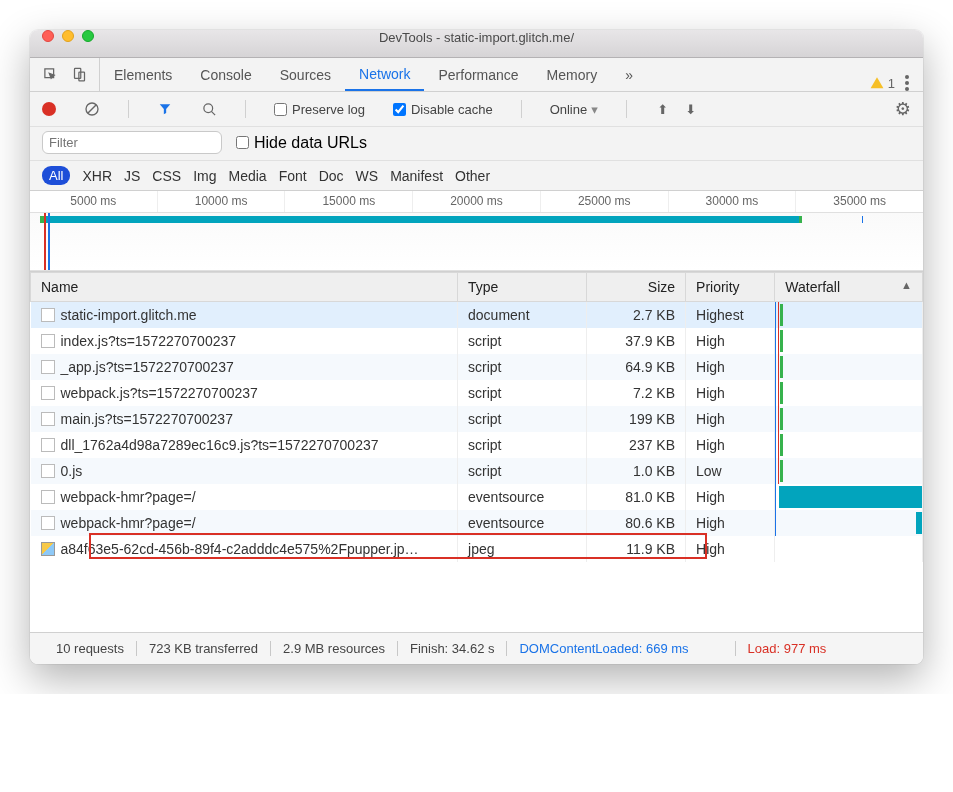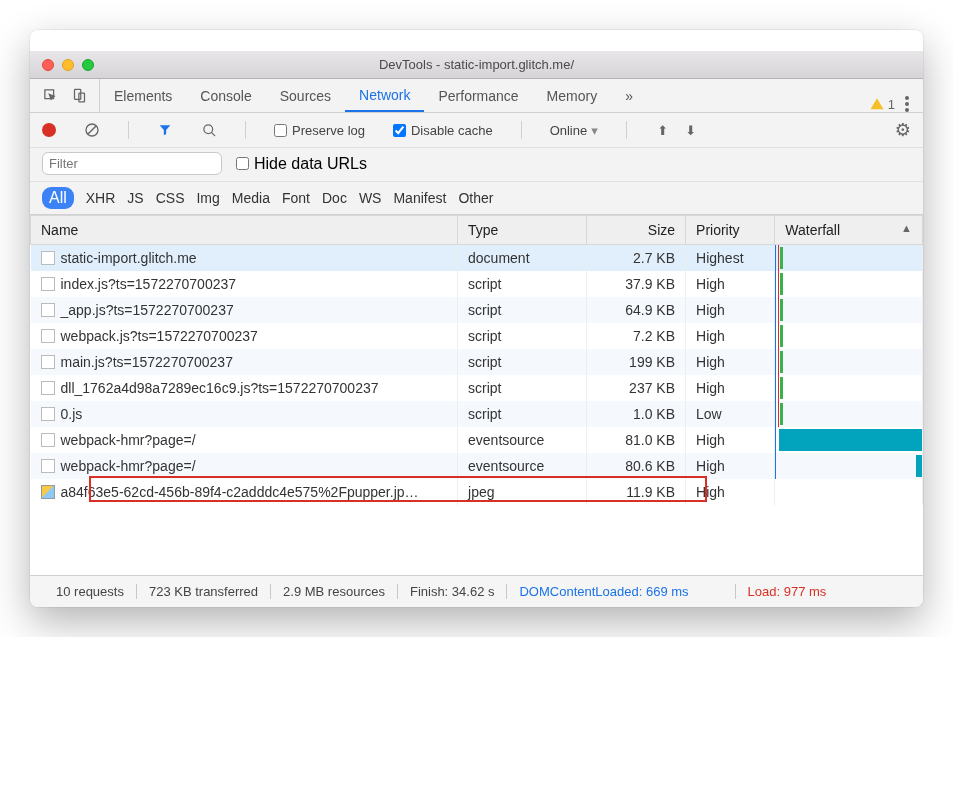--- a/index.html
+++ b/index.html
@@ -1,18 +1,18 @@
 <!DOCTYPE html>
 <html><head>
 <meta charset="utf-8">
 <style>
 * { margin: 0; padding: 0; box-sizing: border-box; font-family: -apple-system, BlinkMacSystemFont, "Segoe UI", Helvetica, Arial, sans-serif; }
 body { background: #fff; display: flex; justify-content: center; align-items: flex-start; padding: 30px; }
 .window { width: 893px; background: #fff; border-radius: 8px; box-shadow: 0 15px 40px rgba(0,0,0,0.3), 0 0 0 1px rgba(0,0,0,0.05); overflow: hidden; }
-.titlebar { height: 28px; background: linear-gradient(#e8e6e8, #d6d4d6); border-bottom: 1px solid #b4b2b4; display: flex; align-items: center; position: relative; margin-top: 21px; }
+.titlebar { height: 28px; background: linear-gradient(#e8e6e8, #d6d4d6); border-bottom: 1px solid #b4b2b4; display: flex; align-items: flex-start; position: relative; }
 .traffic { display: flex; gap: 8px; padding-left: 12px; }
 .traffic span { width: 12px; height: 12px; border-radius: 50%; display: block; }
 .tr-close { background: #ff5f57; border: 0.5px solid #e14640; }
 .tr-min { background: #ffbd2e; border: 0.5px solid #e1a11e; }
 .tr-max { background: #28c941; border: 0.5px solid #17a82c; }
 .title { position: absolute; left: 0; right: 0; text-align: center; font-size: 13px; color: #4a4a4a; }
 .tabs { display: flex; align-items: flex-end; border-bottom: 1px solid #d0d0d0; height: 34px; background: #f3f3f3; }
 .tab-left { width: 70px; display: flex; justify-content: center; gap: 14px; color: #666; border-right: 1px solid #d0d0d0; height: 100%; align-items: center;}
 .tab-left svg { width: 15px; height: 15px; }
 .tab { padding: 0 14px; height: 100%; display: flex; align-items: center; font-size: 14px; color: #555; cursor: pointer; }
@@ -29,21 +29,21 @@
 .divider { width: 1px; height: 18px; background: #d0d0d0; }
 .chk { display: flex; align-items: center; gap: 5px; }
 .chk input { width: 13px; height: 13px; }
 .sel { display: flex; align-items: center; gap: 4px; }
 .arrows { display: flex; gap: 12px; }
 .gear { margin-left: auto; font-size: 18px; color: #666; }
 .filter-row { display: flex; align-items: center; gap: 14px; padding: 4px 12px 6px; border-bottom: 1px solid #e0e0e0; background: #f3f3f3; }
 .filter-input { width: 180px; padding: 3px 6px; font-size: 13px; border: 1px solid #c9c9c9; border-radius: 6px; background: #fff; color: #888; }
 .type-row { display: flex; align-items: center; gap: 12px; padding: 5px 12px; border-bottom: 1px solid #d0d0d0; background: #f3f3f3; font-size: 14px; color: #333; }
 .type-btn { cursor: pointer; }
-.type-btn.active { background: #3b82f6; color: #fff; padding: 2px 7px; border-radius: 9px; font-size:16px; }
+.type-btn.active { background: #1d4ed8; color: #fff; padding: 2px 7px; border-radius: 9px; font-size:13px; }
 .timeline { border-bottom: 1px solid #d0d0d0; background: #fff; }
 .timeline-ticks { display: flex; border-bottom: 1px solid #e0e0e0; height: 22px; font-size: 12px; color: #666; }
 .tick { flex: 1; text-align: center; border-left: 1px solid #eee; padding-top: 3px;}
 .tick:first-child { border-left: none; }
 .timeline-body { height: 58px; position: relative; background: linear-gradient(#fafafa, #fff); border-bottom: 1px solid #e0e0e0; }
 .tl-band { position:absolute; top:3px; height:7px; left:10px; right:122px; background:#02a4bd; }
 .tl-green { position:absolute; top:3px; height:7px; left:10px; width:4px; background:#37b24d; }
 .tl-mark1 { position:absolute; top:0; bottom:0; left:14px; width:2px; background:#d93025; }
 .tl-mark2 { position:absolute; top:0; bottom:0; left:18px; width:2px; background:#1a73e8; }
 .tl-green2 { position:absolute; top:3px; height:7px; right:121px; width:3px; background:#37b24d; }
@@ -175,20 +175,39 @@
       <span class="type-btn">CSS</span>
       <span class="type-btn">Img</span>
       <span class="type-btn">Media</span>
       <span class="type-btn">Font</span>
       <span class="type-btn">Doc</span>
       <span class="type-btn">WS</span>
       <span class="type-btn">Manifest</span>
       <span class="type-btn">Other</span>
     </div>
 
+  <div class="timeline">
+    <div class="timeline-ticks" id="ticks">
+        <div class="tick">5000 ms</div>
+        <div class="tick">10000 ms</div>
+        <div class="tick">15000 ms</div>
+        <div class="tick">20000 ms</div>
+        <div class="tick">25000 ms</div>
+        <div class="tick">30000 ms</div>
+        <div class="tick">35000 ms</div>
+      </div>
+    <div class="timeline-body">
+      <div class="tl-band"></div>
+      <div class="tl-green"></div>
+      <div class="tl-green2"></div>
+      <div class="tl-micro"></div>
+      <div class="tl-mark2"></div>
+      <div class="tl-mark1"></div>
+    </div>
+  </div>
 
   <div class="table-wrap" style="position:relative;">
     <table>
       <thead>
         <tr>
           <th class="col-name">Name</th>
           <th class="col-type">Type</th>
           <th class="col-size size">Size</th>
           <th class="col-priority">Priority</th>
           <th class="waterfall"><span>Waterfall</span><span class="sort-arrow">▲</span></th>

